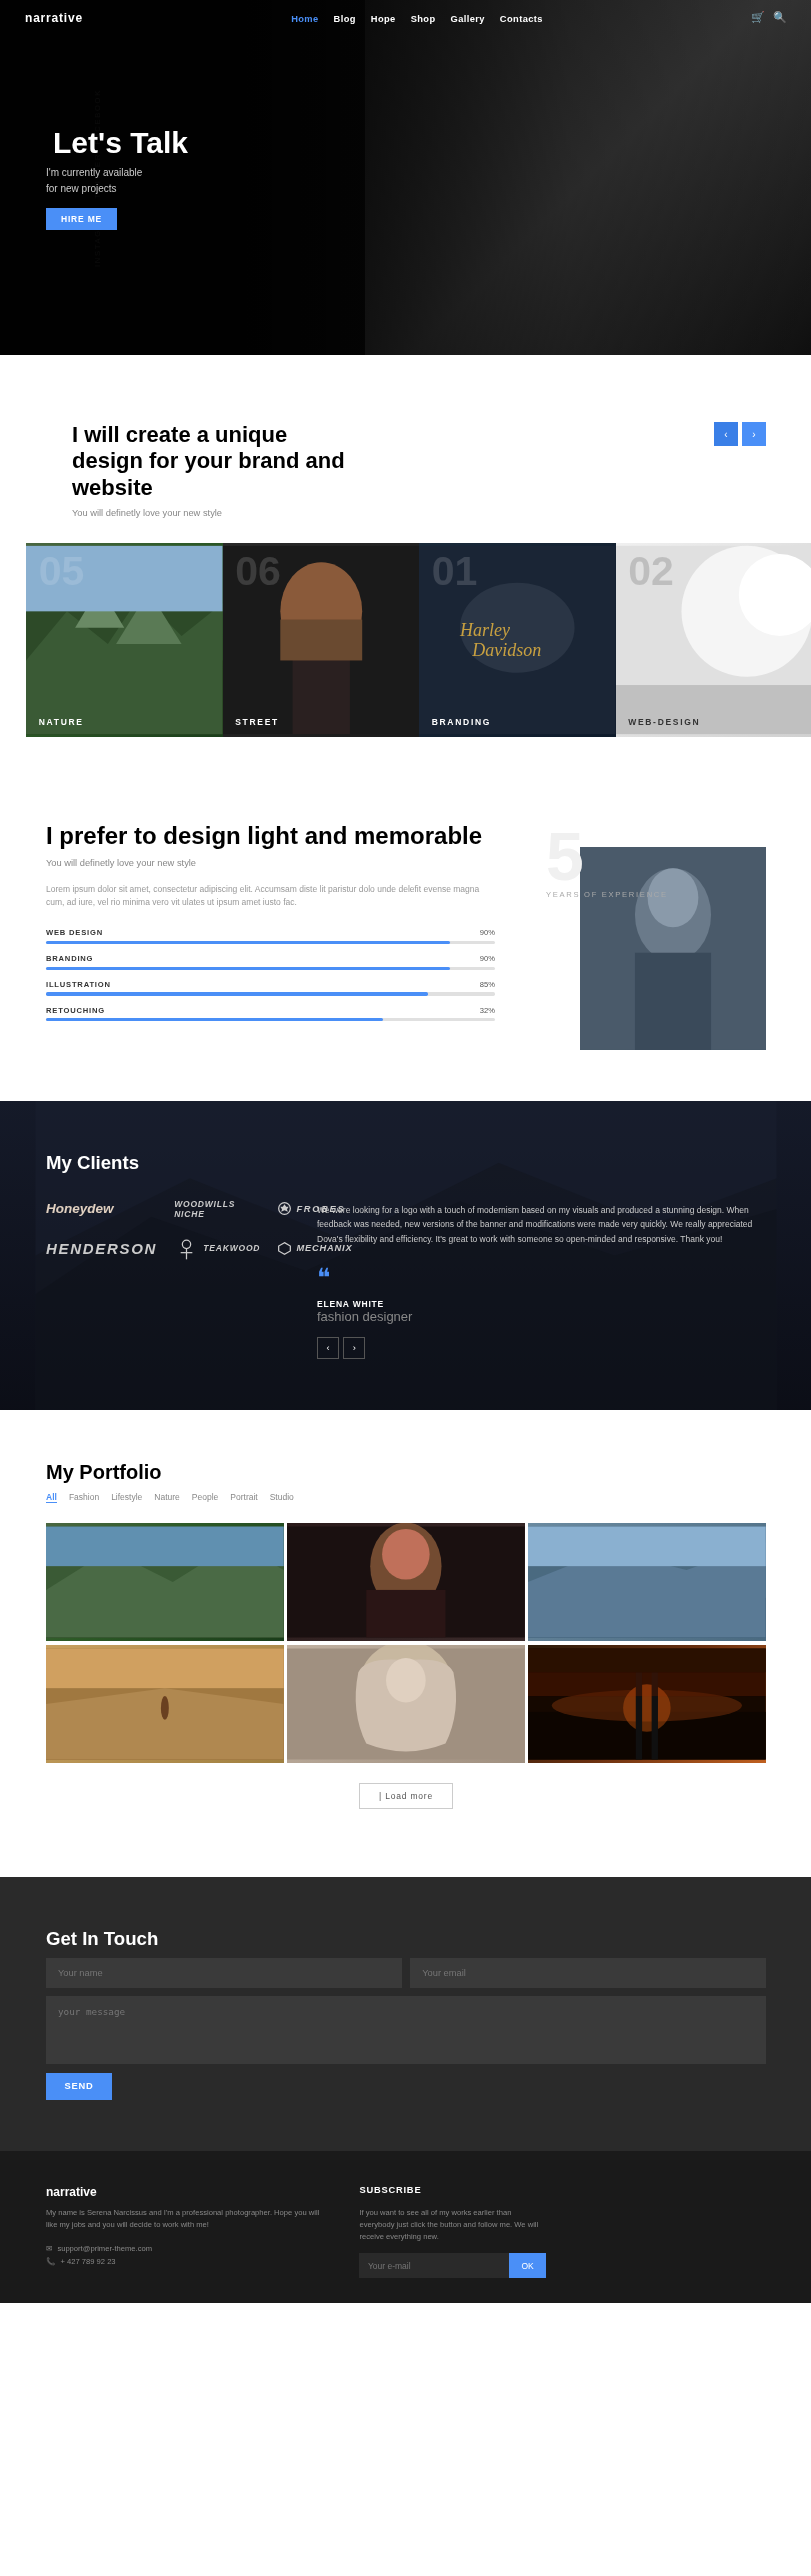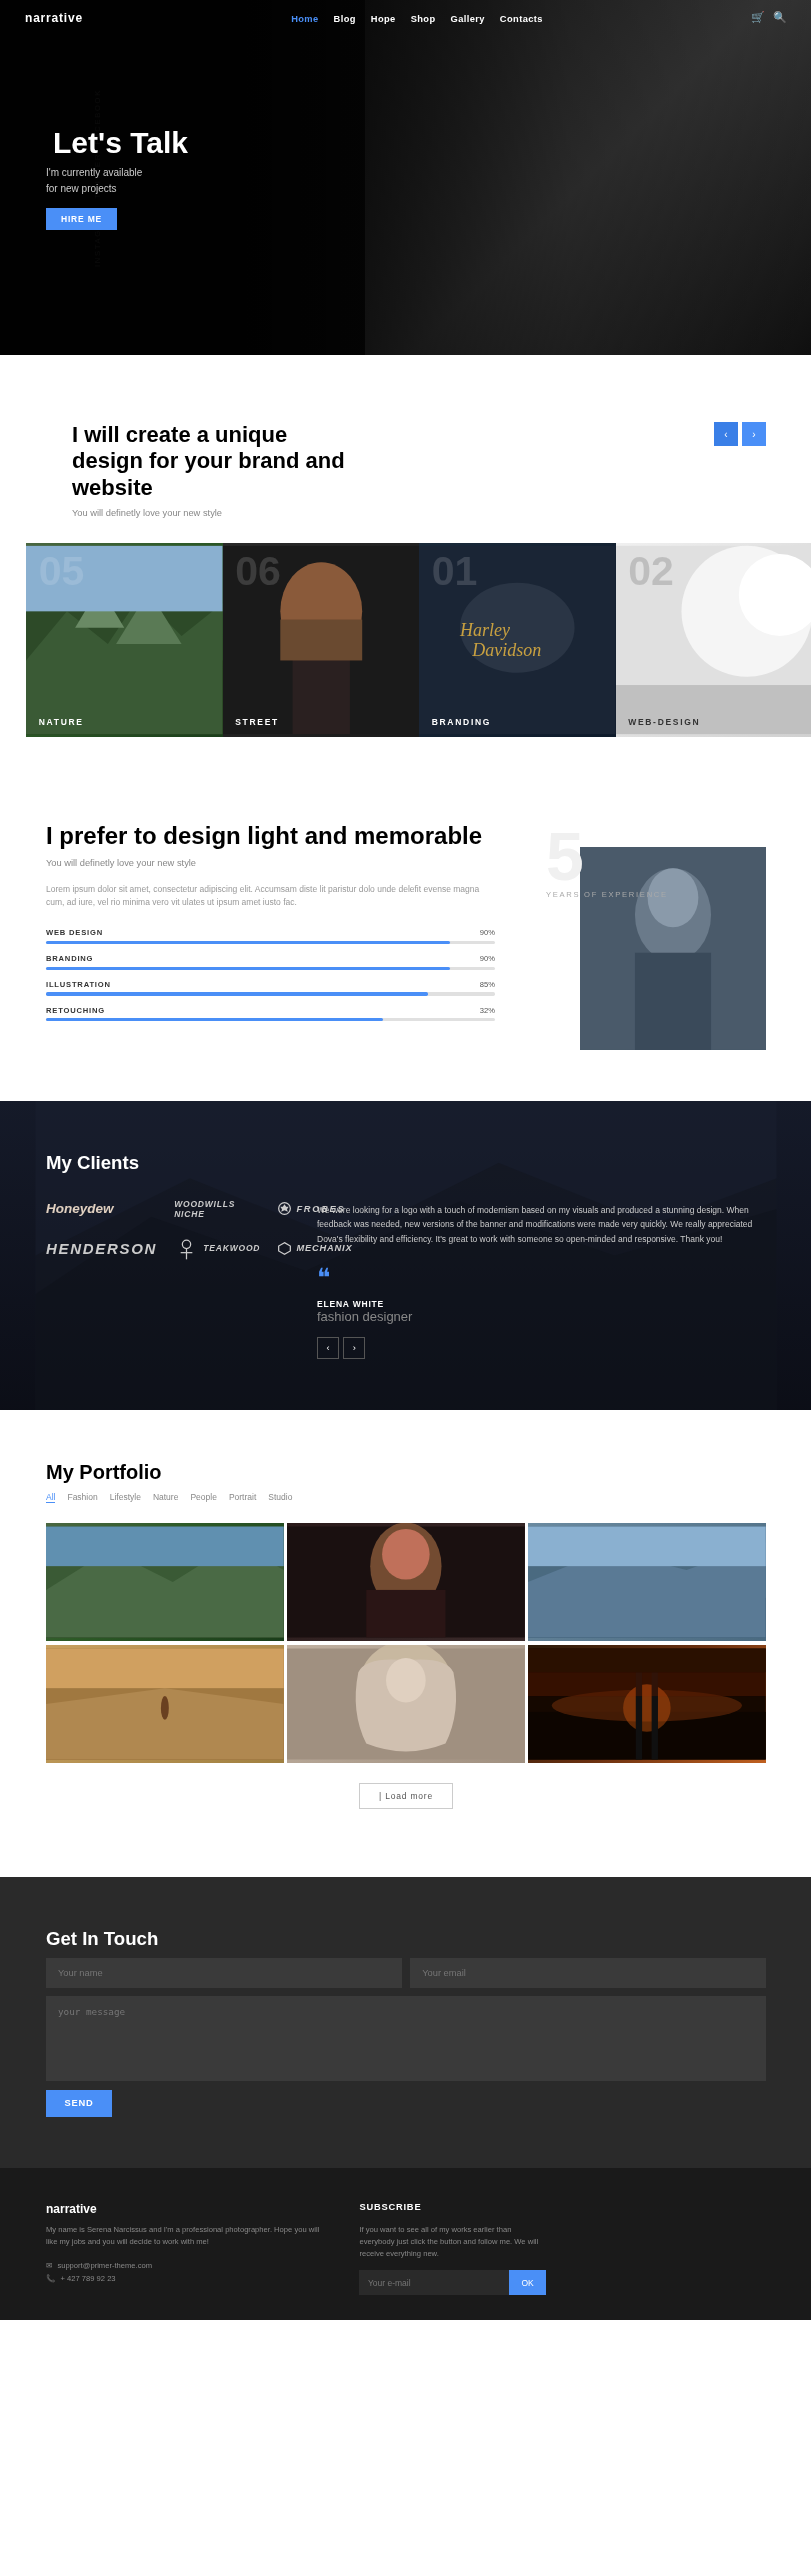--- a/index.html
+++ b/index.html
@@ -135,21 +135,21 @@
     .testimonial-nav-btn {
       width: 22px; height: 22px; border: 0.8px solid #555; background: transparent;
       color: #fff; font-size: 9.3px; cursor: pointer; display: flex; align-items: center; justify-content: center;
     }
 
     
     .section-portfolio { padding: 51px 46px 34px; }
     .portfolio-title { font-size: 20px; font-weight: 900; margin-bottom: 8.5px; }
     .portfolio-filters { display: flex; gap: 12px; margin-bottom: 20px; }
     .filter-btn { font-size: 8.5px; color: #888; cursor: pointer; text-decoration: none; }
-    .filter-btn.active { color: #4a8ff7; border-bottom: 0.8px solid #4a8ff7; }
+    .filter-btn.active { color: #4a8ff7; border-bottom: 0.8px solid #4a8ff7; font-weight: bold; }
     .portfolio-grid { display: grid; grid-template-columns: 1fr 1fr 1fr; gap: 3.4px; margin-bottom: 3.4px; }
     .portfolio-item { height: 118px; overflow: hidden; }
     .pi-mountain { background: linear-gradient(135deg, #4a6741 0%, #2d5a27 40%, #1a3d1a 100%); }
     .pi-person { background: linear-gradient(135deg, #2a1a1a 0%, #3a2a2a 100%); }
     .pi-landscape { background: linear-gradient(135deg, #6a8aa0 0%, #4a6a80 100%); }
     .pi-desert { background: linear-gradient(135deg, #c8a060 0%, #a08040 100%); }
     .pi-hair { background: linear-gradient(135deg, #c0b0a0 0%, #a09080 100%); }
     .pi-sunset { background: linear-gradient(135deg, #2a1a0a 0%, #6a3010 50%, #c06020 100%); }
     .load-more-wrap { text-align: center; padding: 17px 0 34px; }
     .load-more-btn {
@@ -161,21 +161,21 @@
     .section-contact { background: #2a2a2a; padding: 51px 46px; }
     .contact-title { font-size: 18.6px; font-weight: 900; color: #fff; margin-bottom: 8px; }
     .contact-form { display: flex; flex-direction: column; gap: 8.5px; }
     .contact-row { display: flex; gap: 8.5px; }
     .contact-input {
       flex: 1; padding: 10px 12px; background: #3a3a3a; border: none;
       color: #aaa; font-size: 9.3px; outline: none;
     }
     .contact-textarea {
       width: 100%; padding: 10px 12px; background: #3a3a3a; border: none;
-      color: #aaa; font-size: 9.3px; height: 85px; resize: none; outline: none;
+      color: #aaa; font-size: 9.3px; height: 68px; resize: none; outline: none;
     }
     .contact-send-btn {
       background: #4a8ff7; color: #fff; border: none; padding: 8.5px 18.6px;
       font-size: 9.3px; font-weight: bold; cursor: pointer; width: fit-content;
       letter-spacing: 0.8px; text-transform: uppercase;
     }
 
     
     .footer { background: #1a1a1a; padding: 34px 46px 25px; }
     .footer-grid { display: grid; grid-template-columns: 1.5fr 1fr 1fr; gap: 34px; }

